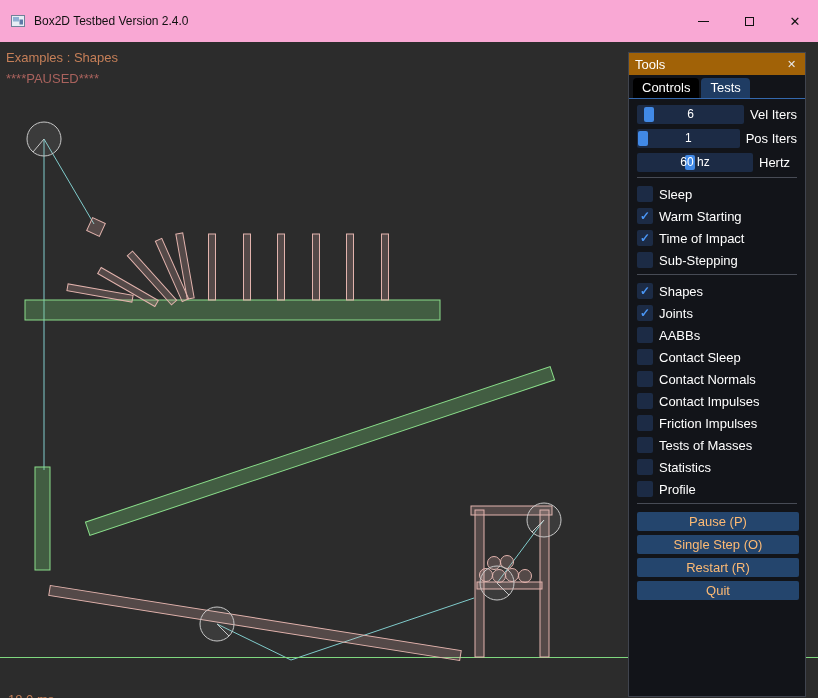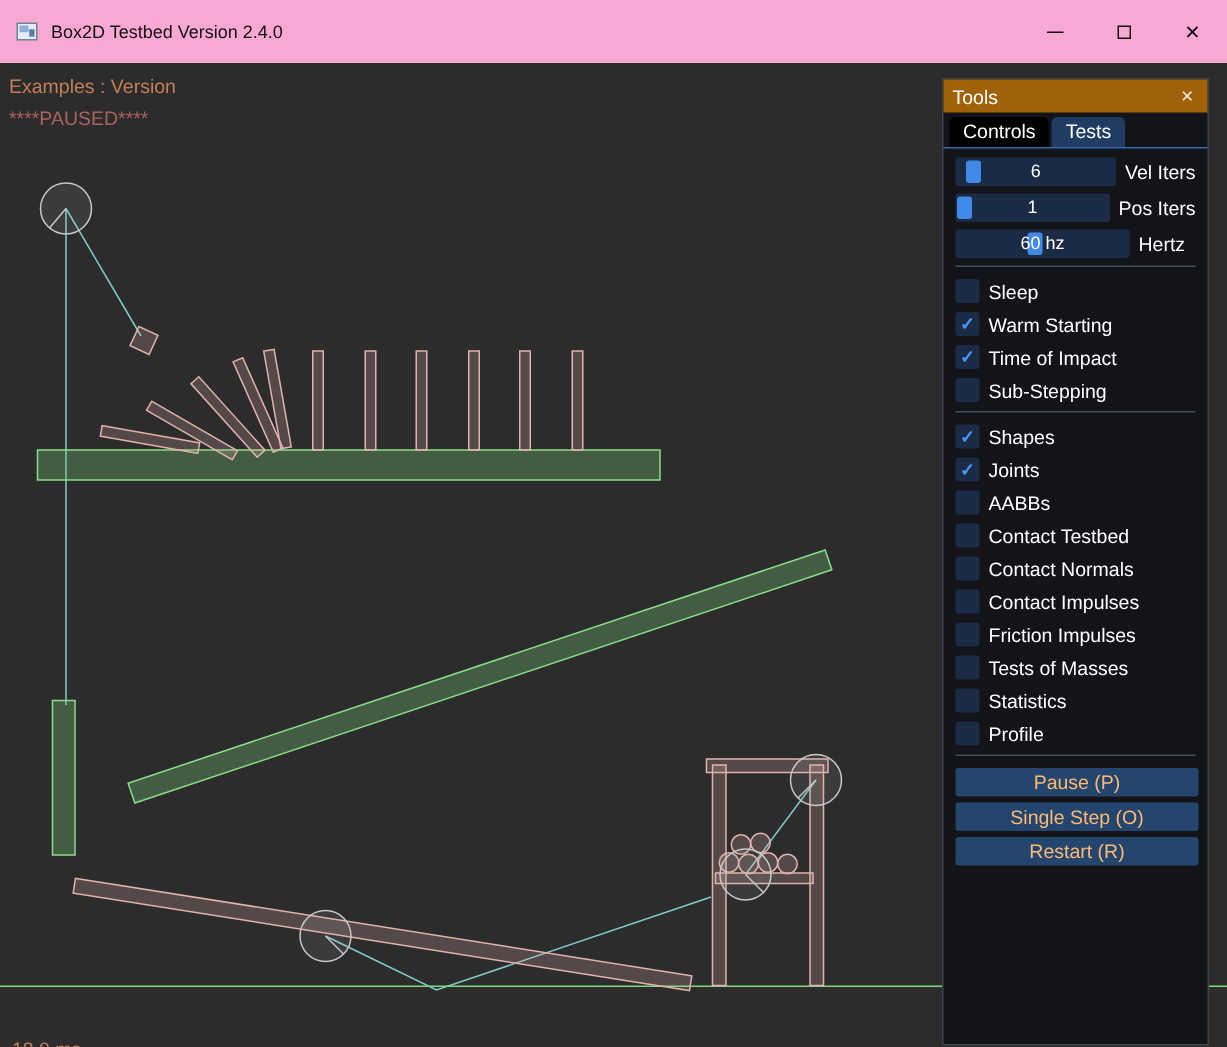--- a/index.html
+++ b/index.html
@@ -137,21 +137,21 @@
         <line x1="44" y1="97" x2="33" y2="110"></line>
         <circle cx="217" cy="582" r="17"></circle>
         <line x1="217" y1="582" x2="229" y2="594"></line>
         <circle cx="497" cy="541" r="17"></circle>
         <line x1="497" y1="541" x2="509" y2="553"></line>
         <circle cx="544" cy="478" r="17"></circle>
         <line x1="544" y1="478" x2="532" y2="490"></line>
       </g>
     </svg>
 
-    <div class="overlay example-label">Examples : Version</div>
+    <div class="overlay example-label">Examples : Shapes</div>
     <div class="overlay paused-label">****PAUSED****</div>
     <div class="overlay ms-label">18.0 ms</div>
 
     <div class="tools">
       <div class="tools-titlebar">
         <span class="t-title">Tools</span>
         <span class="tools-close">✕</span>
       </div>
 
       <div class="tabbar">
@@ -219,21 +219,21 @@
               <span class="check">✓</span>
             </div>
           <span class="row-label">Joints</span>
         </div>
         <div class="row cb-row">
           <div class="checkbox"></div>
           <span class="row-label">AABBs</span>
         </div>
         <div class="row cb-row">
           <div class="checkbox"></div>
-          <span class="row-label">Contact Testbed</span>
+          <span class="row-label">Contact Sleep</span>
         </div>
         <div class="row cb-row">
           <div class="checkbox"></div>
           <span class="row-label">Contact Normals</span>
         </div>
         <div class="row cb-row">
           <div class="checkbox"></div>
           <span class="row-label">Contact Impulses</span>
         </div>
         <div class="row cb-row">
@@ -251,16 +251,17 @@
         <div class="row cb-row">
           <div class="checkbox"></div>
           <span class="row-label">Profile</span>
         </div>
 
         <div class="separator"></div>
 
         <div class="btn">Pause (P)</div>
         <div class="btn">Single Step (O)</div>
         <div class="btn">Restart (R)</div>
+        <div class="btn">Quit</div>
       </div>
     </div>
   </div>
 </div>
 
 </body></html>

